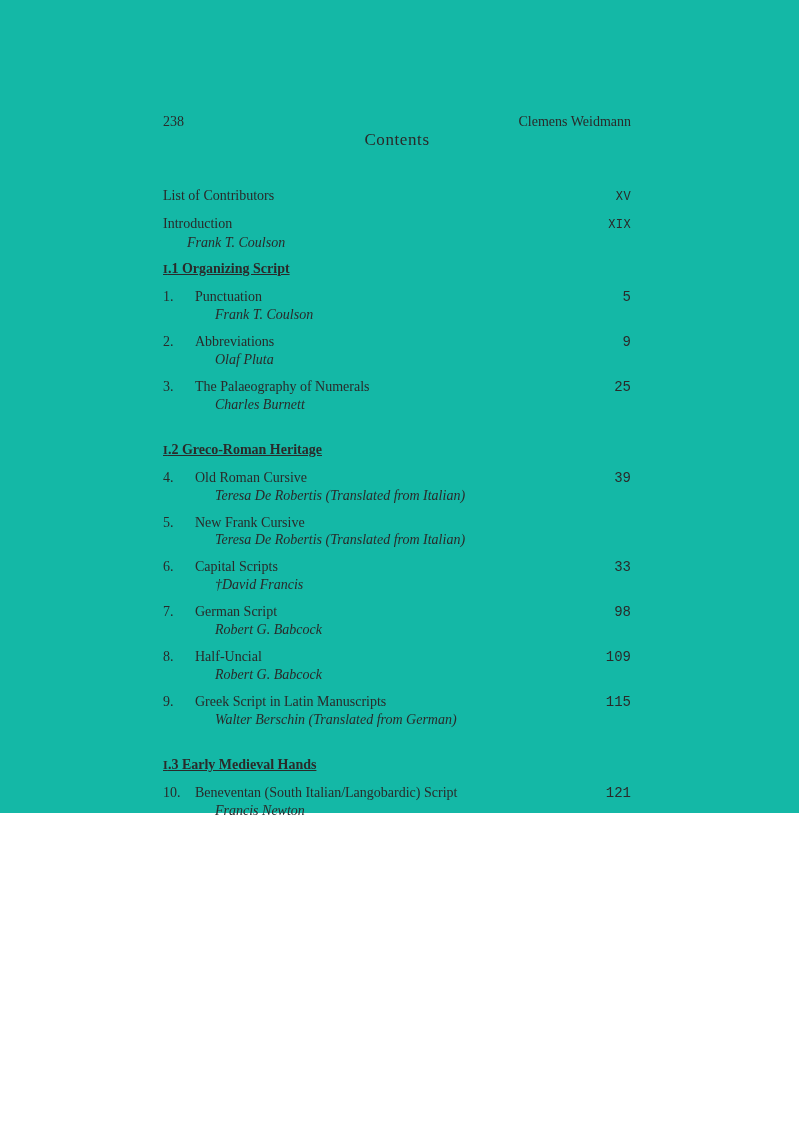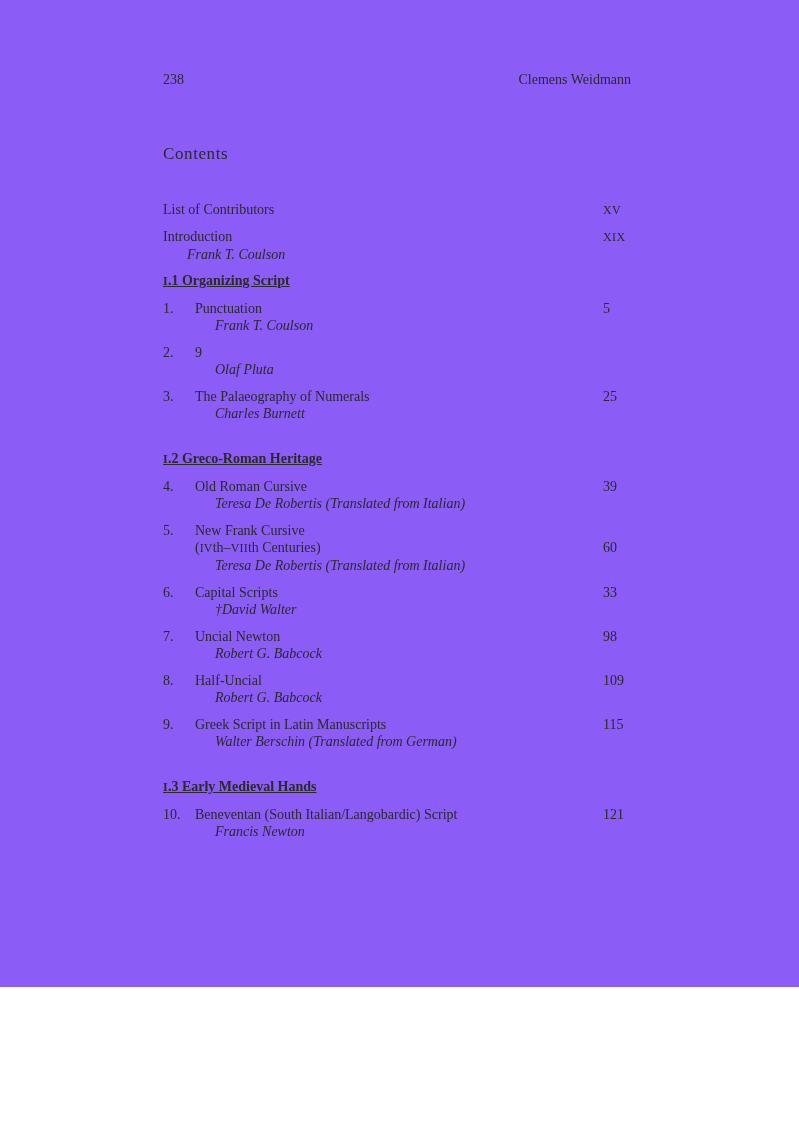--- a/index.html
+++ b/index.html
@@ -5,39 +5,38 @@
   * { margin: 0; padding: 0; box-sizing: border-box; }
   html, body { background: #ffffff; }
   body {
     width: 799px; height: 1131px;
     font-family: "Liberation Serif", serif;
     color: #2a2a2a;
     -webkit-font-smoothing: antialiased;
   }
   .sheet {
     position: relative;
-    width: 799px; height: 987px;
-    background: #8b5cf6;
-    padding: 71px 168px 0 163px;
+    width: 799px; height: 813px;
+    background: #14b8a6;
+    padding: 113px 168px 0 163px;
   }
   
   .running-head { position: relative; height: 17px; font-size: 14px; line-height: 17px; }
   .folio { position: absolute; left: 0; top: 0; }
   .running-title { text-align: right; }
   
   .doc-title {
-    margin-top: 56px;
-    text-align: left;
+    text-align: center;
     font-size: 17px; line-height: 20px;
     font-weight: 400;
     letter-spacing: 0.6px;
   }
   
   .row { display: flex; align-items: baseline; }
-  .pg { flex: none; text-align: left; min-width: 28px; }
+  .pg { flex: none; text-align: right; min-width: 28px; font-family: Liberation Mono, monospace; }
   
   .front { margin-top: 37px; font-size: 14px; line-height: 17px; }
   .fm-entry + .fm-entry { margin-top: 9px; }
   .ftitle { flex: 1; }
   .fm-author { margin-left: 24px; font-style: italic; }
   
   .part-heading {
     margin-top: 27px;
     font-size: 14px; line-height: 17px; font-weight: 700;
   }
@@ -92,20 +91,21 @@
         <span class="num">1.</span>
         <span class="etitle">Punctuation</span>
         <span class="pg">5</span>
       </div>
       <div class="author">Frank T. Coulson</div>
     </div>
 
     <div class="entry">
       <div class="row">
         <span class="num">2.</span>
+        <span class="etitle">Abbreviations</span>
         <span class="pg">9</span>
       </div>
       <div class="author">Olaf Pluta</div>
     </div>
 
     <div class="entry">
       <div class="row">
         <span class="num">3.</span>
         <span class="etitle">The Palaeography of Numerals</span>
         <span class="pg">25</span>
@@ -124,41 +124,36 @@
         <span class="pg">39</span>
       </div>
       <div class="author">Teresa De Robertis (Translated from Italian)</div>
     </div>
 
     <div class="entry">
       <div class="row">
         <span class="num">5.</span>
         <span class="etitle">New Frank Cursive</span>
       </div>
-      <div class="row">
-        <span class="num"></span>
-        <span class="etitle"><span>(</span><span class="sc">IV</span><span>th–</span><span class="sc">VII</span><span>th Centuries)</span></span>
-        <span class="pg">60</span>
-      </div>
       <div class="author">Teresa De Robertis (Translated from Italian)</div>
     </div>
 
     <div class="entry">
       <div class="row">
         <span class="num">6.</span>
         <span class="etitle">Capital Scripts</span>
         <span class="pg">33</span>
       </div>
-      <div class="author">†David Walter</div>
+      <div class="author">†David Francis</div>
     </div>
 
     <div class="entry">
       <div class="row">
         <span class="num">7.</span>
-        <span class="etitle">Uncial Newton</span>
+        <span class="etitle">German Script</span>
         <span class="pg">98</span>
       </div>
       <div class="author">Robert G. Babcock</div>
     </div>
 
     <div class="entry">
       <div class="row">
         <span class="num">8.</span>
         <span class="etitle">Half-Uncial</span>
         <span class="pg">109</span>

